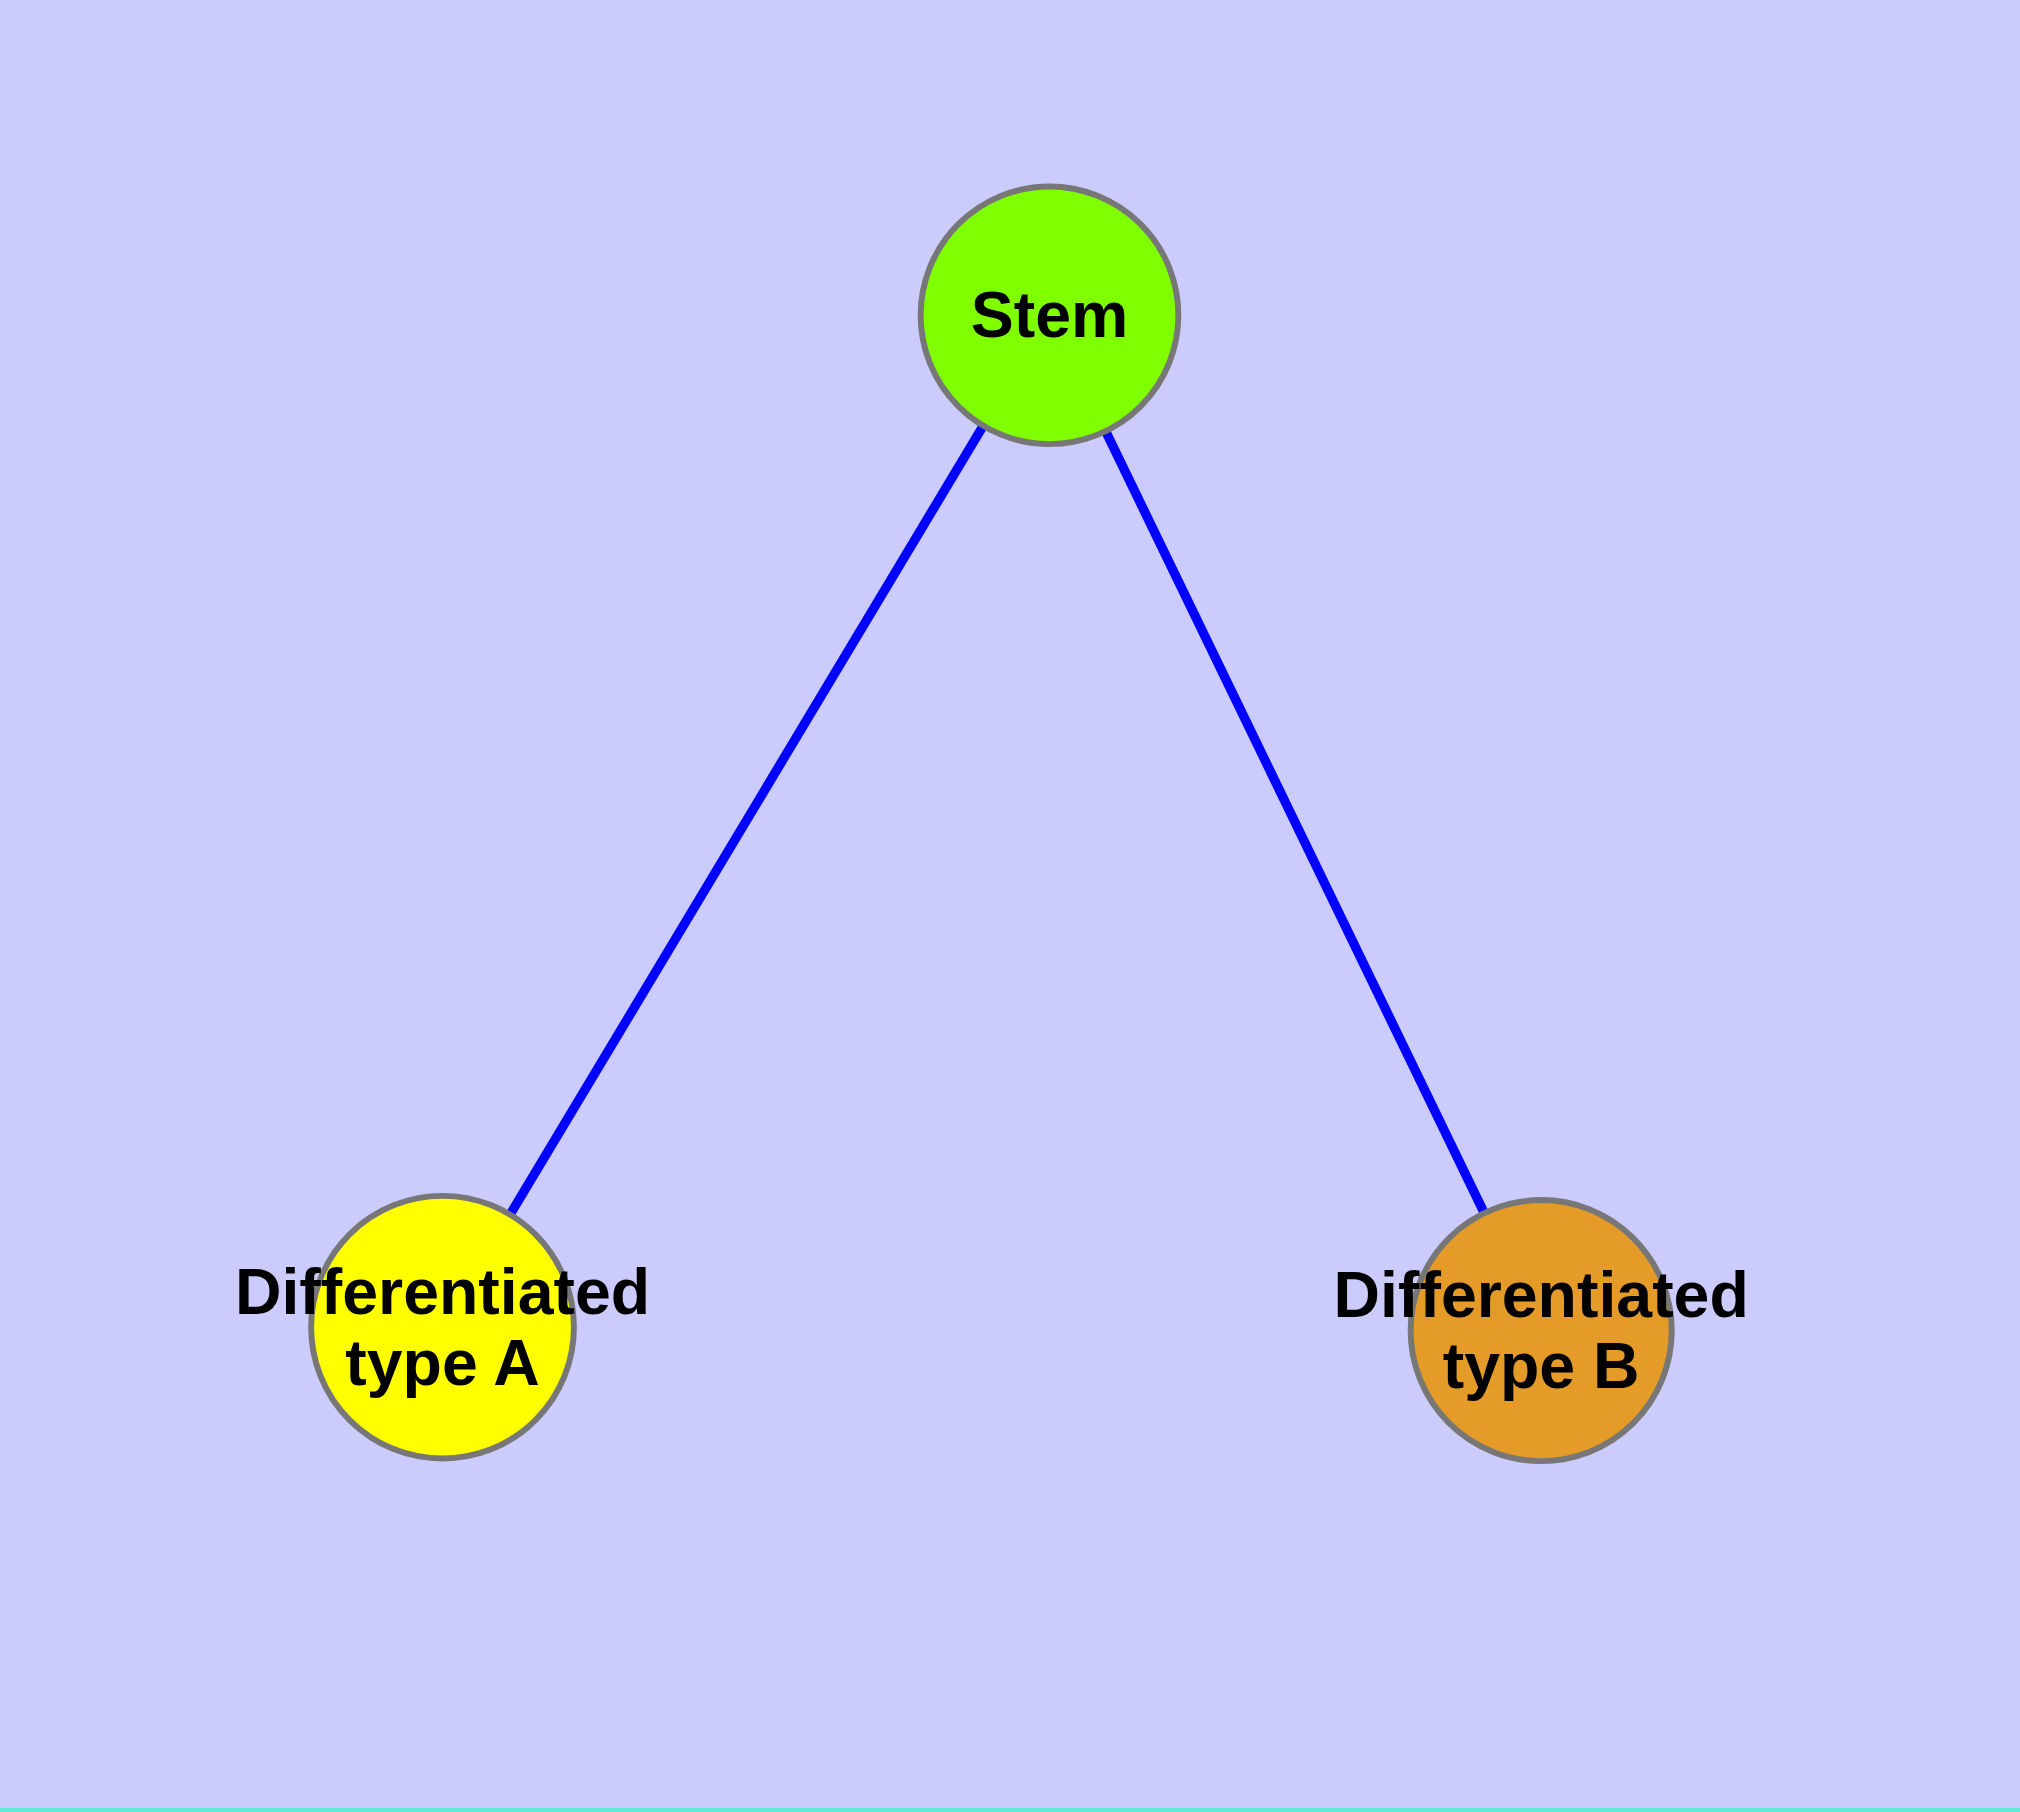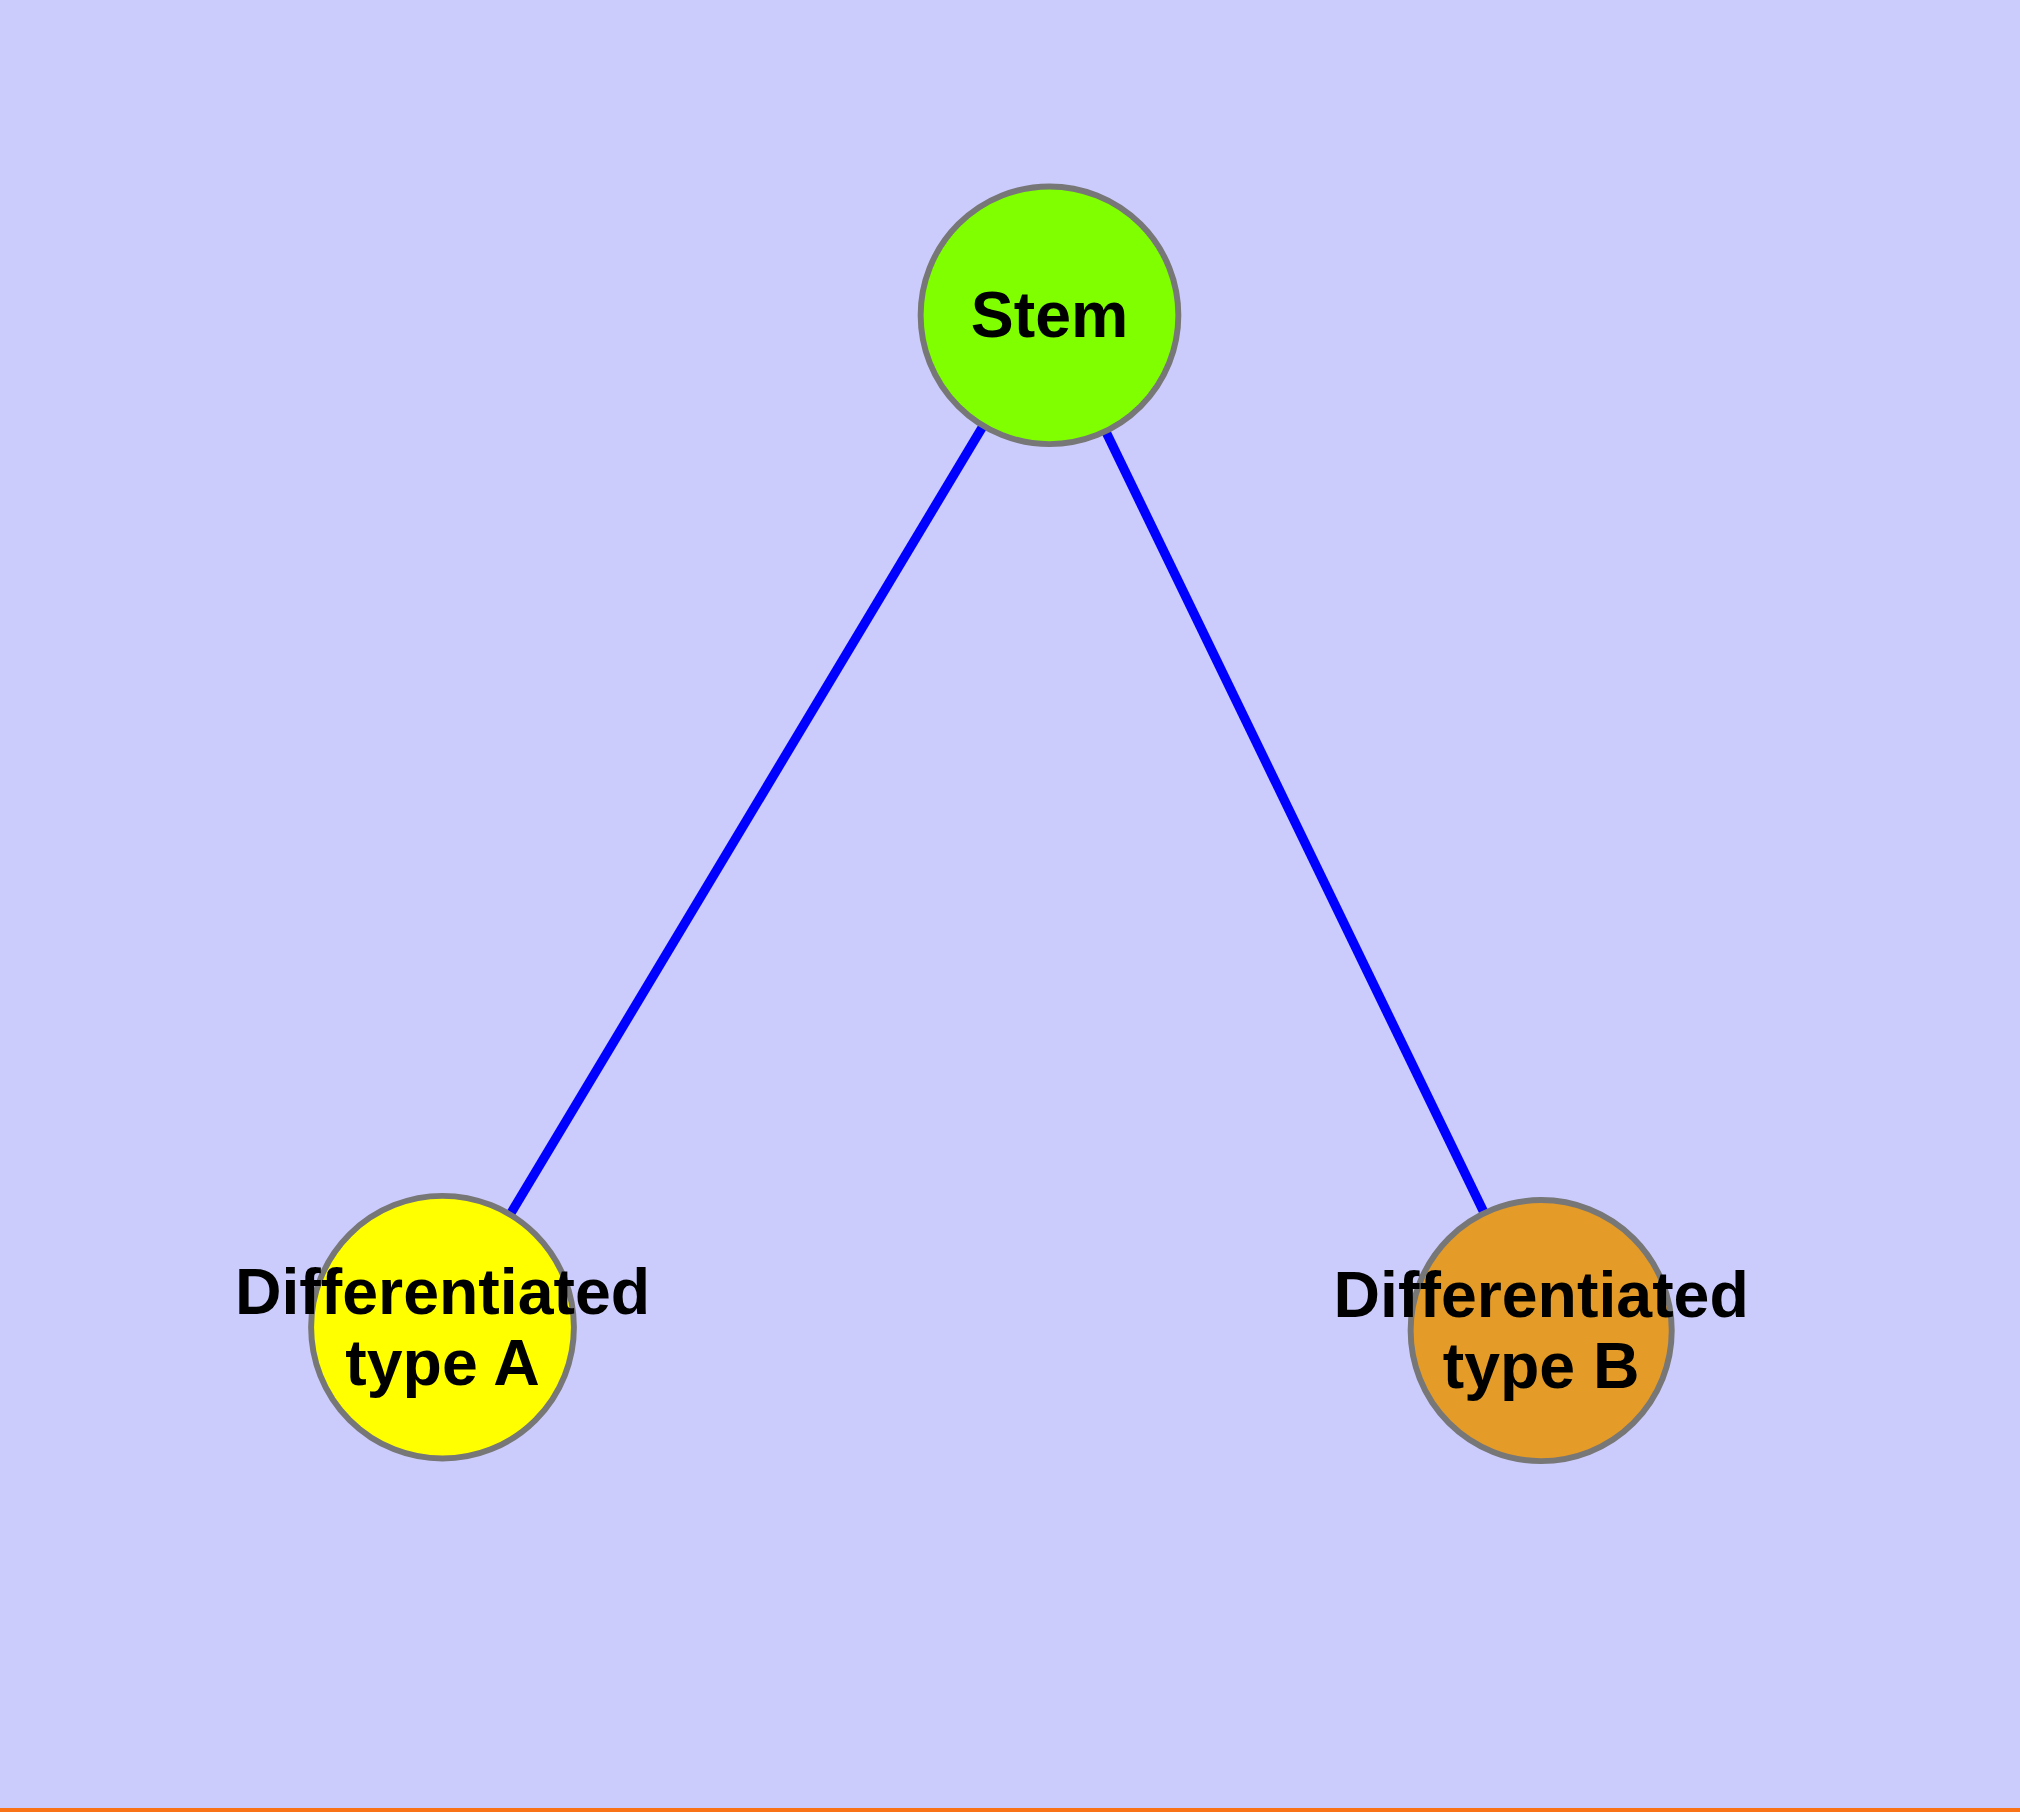--- a/index.html
+++ b/index.html
@@ -38,21 +38,21 @@
     font-family: "Liberation Sans", sans-serif;
     paint-order: normal;
   }
   .edge-line {
     stroke-linecap: butt;
   }
 </style>
 </head>
 <body>
 
-<div id="canvas" style="background: #f97316;">
+<div id="canvas" style="background: #5eead4;">
   <div id="plot-area" style="background: rgb(204, 204, 252); height: 1808px;"></div>
   <svg id="graph-svg" viewBox="0 0 2384 2138" preserveAspectRatio="none" xmlns="http://www.w3.org/2000/svg">
     <g id="edges-layer">
         <line x1="1238" y1="372" x2="522" y2="1566" stroke="#0000ff" stroke-width="11" class="edge-line"></line>
         <line x1="1238" y1="372" x2="1818" y2="1570" stroke="#0000ff" stroke-width="11" class="edge-line"></line>
       </g>
     <g id="nodes-layer">
         <circle cx="1238" cy="372" r="152" fill="#7fff00" stroke="#777777" stroke-width="7"></circle>
         <circle cx="522" cy="1566" r="155" fill="#ffff00" stroke="#777777" stroke-width="7"></circle>
         <circle cx="1818" cy="1570" r="154" fill="#e49b28" stroke="#777777" stroke-width="7"></circle>

